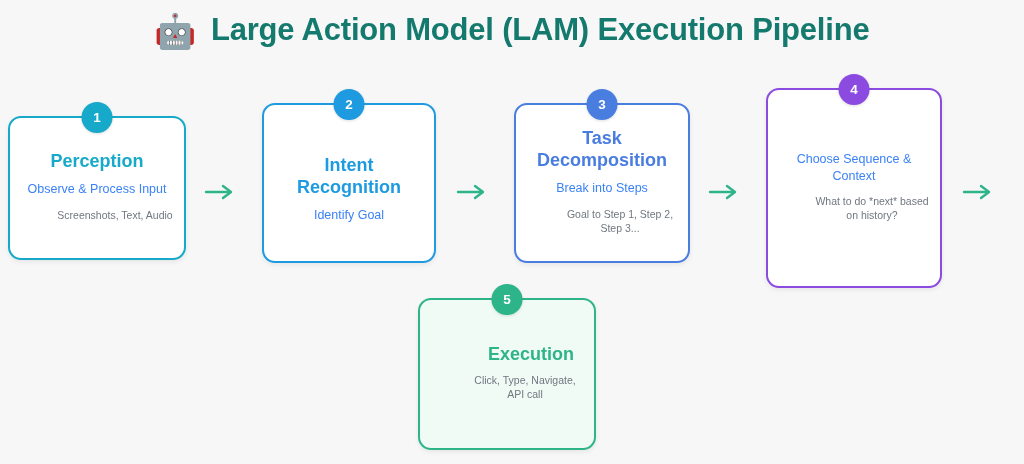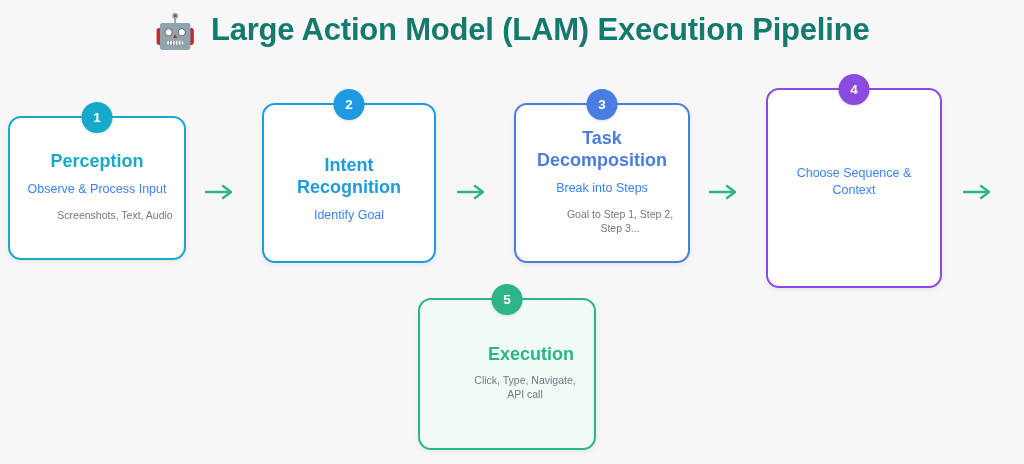--- a/index.html
+++ b/index.html
@@ -143,20 +143,21 @@
 <div class="card" id="card-3" style="border-color: rgb(74, 125, 224); background: rgb(255, 255, 255);">
   <div class="badge" style="background: rgb(74, 125, 224);">3</div>
   <div class="card-title" style="color: rgb(74, 125, 224);">Task Decomposition</div>
   <div class="card-subtitle">Break into Steps</div>
   <div class="card-detail">Goal to Step 1, Step 2, Step 3...</div>
 </div>
 
 <div class="card" id="card-4" style="border-color: rgb(139, 74, 224); background: rgb(255, 255, 255);">
   <div class="badge" style="background: rgb(139, 74, 224);">4</div>
   <div class="card-subtitle">Choose Sequence &amp; Context</div>
+  <div class="card-detail">What to do *next* based on history?</div>
 </div>
 
 <div class="card" id="card-5" style="border-color: rgb(46, 180, 137); background: rgb(241, 251, 245);">
   <div class="badge" style="background: rgb(46, 180, 137);">5</div>
   <div class="card-title" style="color: rgb(46, 180, 137); margin-left: 48px;">Execution</div>
   <div class="card-detail">Click, Type, Navigate, API call</div>
 </div>
 
 <div class="arrow" id="arrow-1">
   <svg width="34" height="18" viewBox="0 0 34 18" aria-hidden="true">

